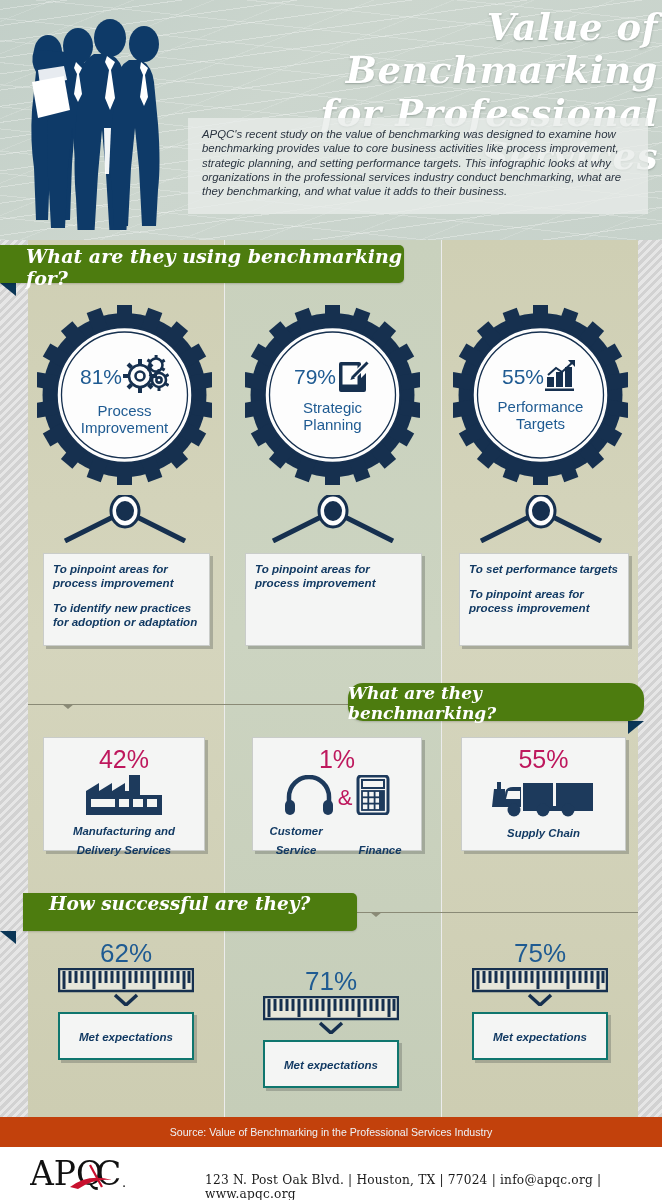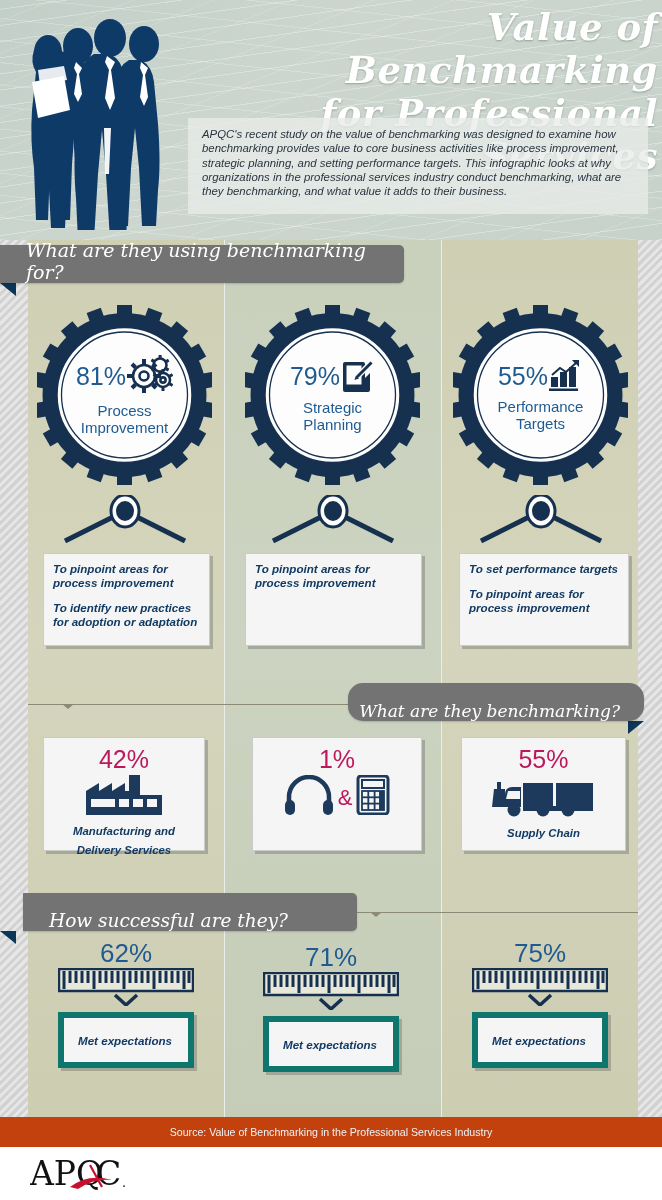--- a/index.html
+++ b/index.html
@@ -60,23 +60,23 @@
   .edge.left { left:0; }
   .edge.right { right:0; }
   .col { position:absolute; top:0; height:877px; }
   .col.c1 { left:28px; width:196px; background:linear-gradient(180deg,#cfcfb4 0%,#d5d5bd 45%,#cdcdb2 100%); }
   .col.c2 { left:225px; width:216px; background:linear-gradient(180deg,#c9d1bd 0%,#ccd4c1 45%,#c5cdb8 100%); }
   .col.c3 { left:442px; width:196px; background:linear-gradient(180deg,#cfcfb4 0%,#d5d5bd 45%,#cdcdb2 100%); }
   .colgap { position:absolute; top:0; height:877px; width:1px; background:rgba(255,255,255,.45); }
 
   
   .ribbon {
-    position:absolute; background:#737373; color:#fff;
-    font-family:"DejaVu Serif", serif; font-style:italic; font-weight:normal;
-    display:flex; align-items:flex-end;
+    position:absolute; background:#4d7c0f; color:#fff;
+    font-family:"DejaVu Serif", serif; font-style:italic; font-weight:bold;
+    display:flex; align-items:flex-start;
     z-index:9;
     box-shadow:0 1px 2px rgba(0,0,0,.18);
   }
   .ribbon span { display:block; }
   .ribbon.r-left { border-radius:0 5px 5px 0; padding-left:26px; }
   .ribbon.r-right { border-radius:5px 0 0 5px; padding-right:24px; justify-content:flex-end; }
   .tail {
     position:absolute; width:0; height:0; z-index:8;
   }
   .tail.tl {
@@ -100,21 +100,21 @@
   .gearbox { position:absolute; width:175px; }
   .gearwrap { position:relative; width:175px; height:180px; }
   .gearwrap svg { display:block; }
   .gear-text {
     position:absolute; left:0; top:0; width:175px; height:180px;
     display:flex; flex-direction:column; align-items:center; justify-content:center;
     pointer-events:none;
   }
   .gear-row { display:flex; align-items:center; justify-content:center; gap:1px; }
   .pct {
-    color:#1f5b92; font-size:25px; line-height:25px;
+    color:#1f5b92; font-size:21px; line-height:25px;
     font-family:"Liberation Sans", sans-serif;
   }
   .gear-label {
     margin-top:3px; color:#1f5b92; font-size:15px; line-height:17px;
     text-align:center; font-family:"Liberation Sans", sans-serif;
   }
 
   .pointer { position:absolute; width:140px; height:48px; }
 
   
@@ -144,23 +144,23 @@
   .blabel {
     font-style:italic; font-weight:bold; font-size:11.4px; line-height:19px;
     color:#123a63; text-align:center;
   }
   .blabel-row { display:flex; justify-content:space-between; width:100%; padding:0 6px; }
 
   
   .sblock { position:absolute; width:196px; display:flex; flex-direction:column; align-items:center; }
   .spct { color:#1f5b92; font-size:26px; line-height:30px; }
   .scard {
-    margin-top:2px; background:#f4f5f4; border:6px solid #0f766e;
+    margin-top:2px; background:#f4f5f4; border:2px solid #0f766e;
     box-shadow:3px 3px 0 rgba(90,95,90,.35);
-    padding:13px 14px; min-width:136px; text-align:left;
+    padding:13px 14px; min-width:136px; text-align:center;
   }
   .scard span { font-style:italic; font-weight:bold; font-size:11.6px; color:#123a63; }
 
   
   .sourcebar {
     position:absolute; left:0; top:1117px; width:662px; height:30px;
     background:#c2410c; color:#eef3f7;
     display:flex; align-items:center; justify-content:center;
     font-size:10.6px;
   }
@@ -512,20 +512,24 @@
             <line x1="6" y1="22.3" x2="28" y2="22.3"></line>
             <line x1="6" y1="28.6" x2="28" y2="28.6"></line>
             <line x1="12.3" y1="16" x2="12.3" y2="35"></line>
             <line x1="18.6" y1="16" x2="18.6" y2="35"></line>
             <line x1="24" y1="16" x2="24" y2="35"></line>
           </g>
           <rect x="23.4" y="16" width="4.6" height="19" fill="#1d3a5c"></rect>
         </svg>
       </span>
     </div>
+    <div class="blabel-row">
+      <span class="blabel" style="width:62px;">Customer Service</span>
+      <span class="blabel" style="width:58px;align-self:flex-end;">Finance</span>
+    </div>
   </div>
 
   <div class="bcard" style="left:461px;top:737px;width:165px;height:114px;">
     <span class="bpct">55%</span>
     <div class="bicon">
       <span>
         <svg width="104" height="42" viewBox="0 0 104 42">
           <g fill="#1d3a5c">
             <path d="M2 14 h3 v-7 h4 v7 h4 v18 h-13z"></path>
             <path d="M13 20 q0-8 8-8 h8 v20 H13z"></path>
@@ -583,21 +587,21 @@
             <line x1="131" y1="3" x2="131" y2="15"></line>
         </g>
         <path d="M57 27 L68 37 L79 27" fill="none" stroke="#16304f" stroke-width="3.5"></path>
       </svg>
     </span>
     <div class="scard">
       <span>Met expectations</span>
     </div>
   </div>
 
-  <div class="sblock" style="left:233px;top:942px;">
+  <div class="sblock" style="left:233px;top:966px;">
     <span class="spct">71%</span>
     <span>
       <svg width="136" height="38" viewBox="0 0 136 38">
         <rect x="1" y="1" width="134" height="22" fill="#e7e7da" stroke="#16304f" stroke-width="2.5"></rect>
         <g stroke="#16304f" stroke-width="3">
           <line x1="6" y1="3" x2="6" y2="21"></line>
             <line x1="12" y1="3" x2="12" y2="15"></line>
           <line x1="18" y1="3" x2="18" y2="15"></line>
             <line x1="24" y1="3" x2="24" y2="15"></line>
           <line x1="30" y1="3" x2="30" y2="15"></line>
@@ -671,15 +675,16 @@
   <div class="footer">
     <div class="logo">
       <svg viewBox="0 0 150 42" width="150" height="42">
         <text x="0" y="32" font-family="DejaVu Serif, serif" font-size="33" fill="#111">APQ</text>
         <text x="66" y="32" font-family="DejaVu Serif, serif" font-size="33" fill="#111">C</text>
         <text x="92" y="34" font-family="DejaVu Serif, serif" font-size="13" fill="#111">.</text>
         <path d="M40 34 q18 -14 42 -7 q-18 -2 -34 9 z" fill="#c8102e"></path>
         <path d="M60 12 l12 22" stroke="#c8102e" stroke-width="2.2" fill="none"></path>
       </svg>
     </div>
+    <div class="addr">123 N. Post Oak Blvd.  |  Houston, TX  |  77024  |  info@apqc.org  |  www.apqc.org</div>
   </div>
 
 </div>
 
 </body></html>

